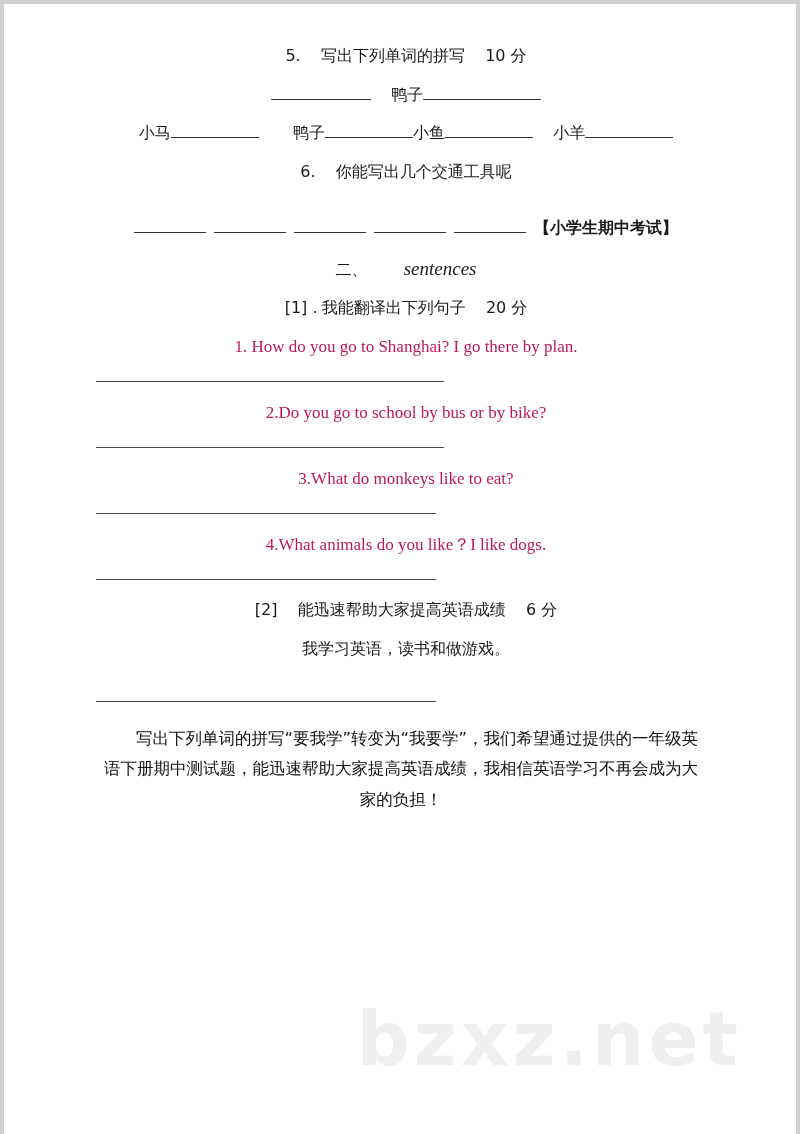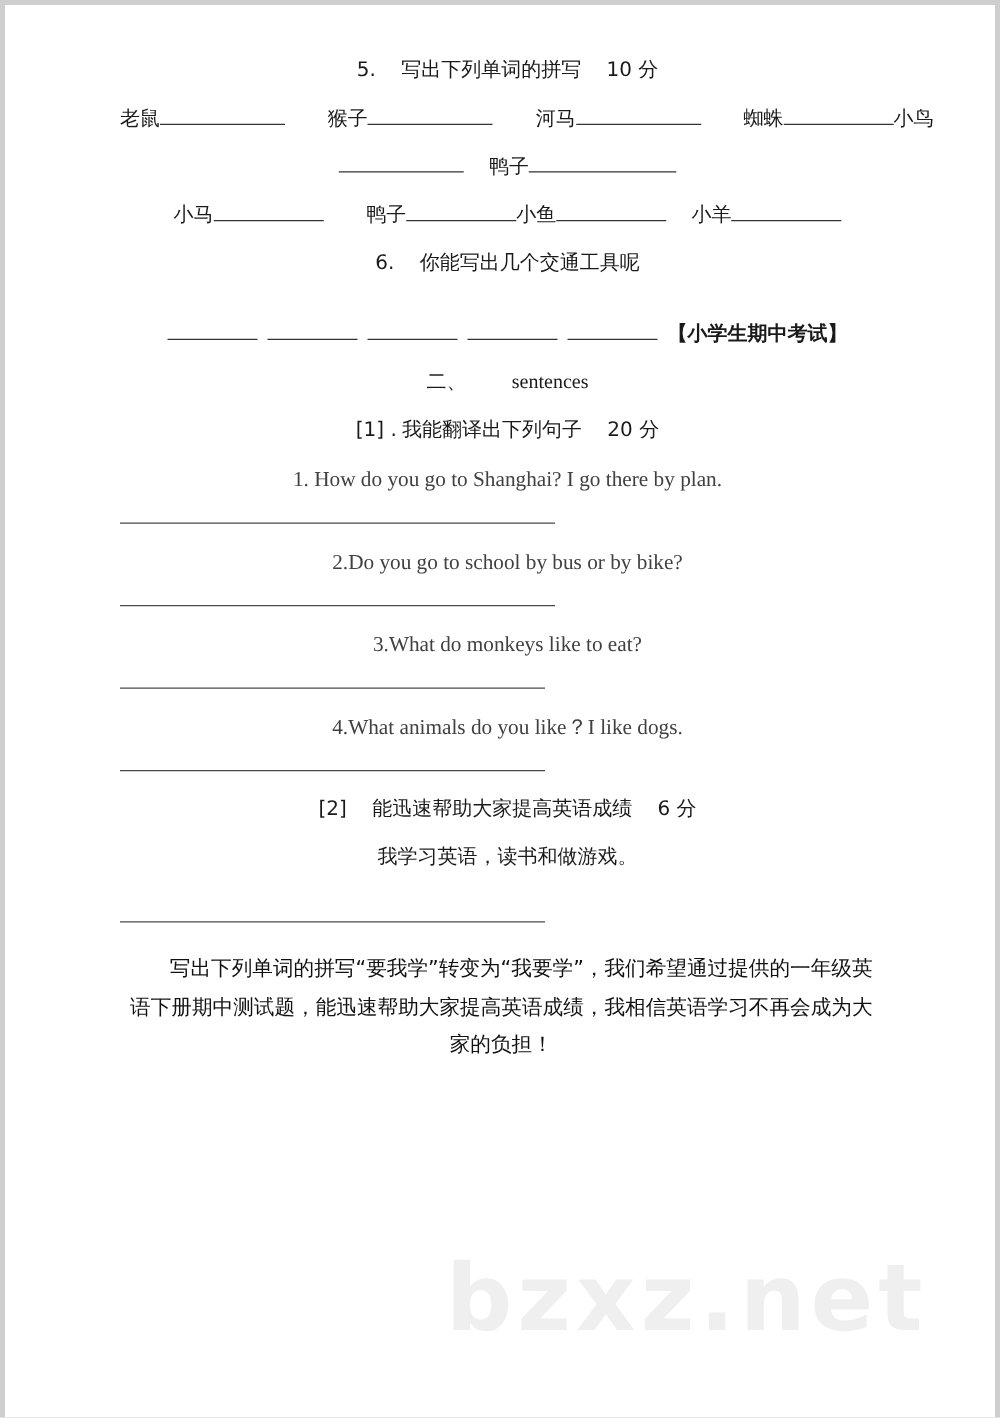--- a/index.html
+++ b/index.html
@@ -84,26 +84,27 @@
     font-family: "DejaVu Sans", "Liberation Sans", sans-serif;
     font-weight: bold;
     font-size: 16px;
   }
   .sec-head {
     font-family: "DejaVu Sans", "Liberation Sans", sans-serif;
     font-size: 16px;
   }
   .sec-head .latin {
     font-family: "Liberation Serif", serif;
-    font-size: 16px;
+    font-size: 19px;
+    font-style: italic;
   }
   .q-en {
     font-family: "Liberation Serif", serif;
     font-size: 17px;
-    color: #404040;
+    color: #be185d;
   }
   .para {
     font-family: "DejaVu Sans", "Liberation Sans", sans-serif;
     font-size: 16.5px;
     line-height: 1.85;
     color: #111;
     white-space: normal;
     width: 610px;
   }
   .para-indent { text-indent: 32px; }
@@ -132,29 +133,20 @@
   <div class="content">
 
     <div class="line blk">
       <span class="cn">5.</span>
       <span class="gap-sm"></span>
       <span class="cn">写出下列单词的拼写</span>
       <span class="gap-sm"></span>
       <span class="cn">10 分</span>
     </div>
 
-    <div class="line blk">
-      <span class="cn">老鼠</span><span class="ul u-lg"></span>
-      <span class="gap"></span>
-      <span class="cn">猴子</span><span class="ul u-lg"></span>
-      <span class="gap"></span>
-      <span class="cn">河马</span><span class="ul u-lg"></span>
-      <span class="gap"></span>
-      <span class="cn">蜘蛛</span><span class="ul u-md"></span><span class="cn">小鸟</span>
-    </div>
 
     <div class="line blk">
       <span class="ul u-lg"></span>
       <span class="gap-sm"></span>
       <span class="cn">鸭子</span><span class="ul u-xl"></span>
     </div>
 
     <div class="line blk">
       <span class="cn">小马</span><span class="ul u-md"></span>
       <span class="gap"></span>

